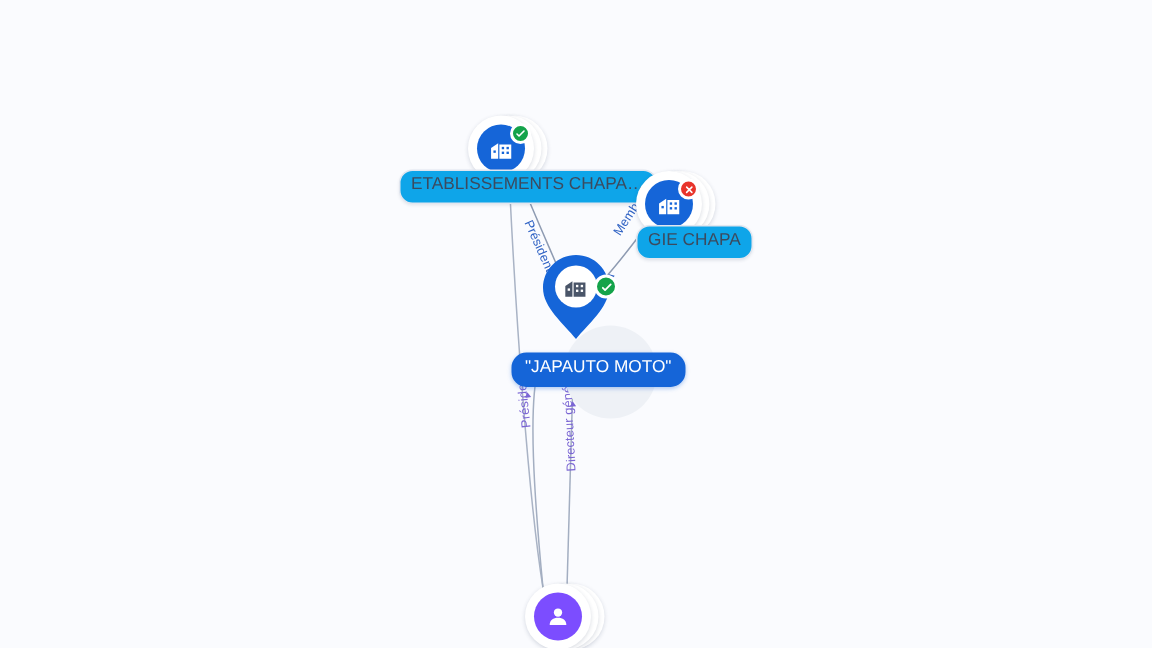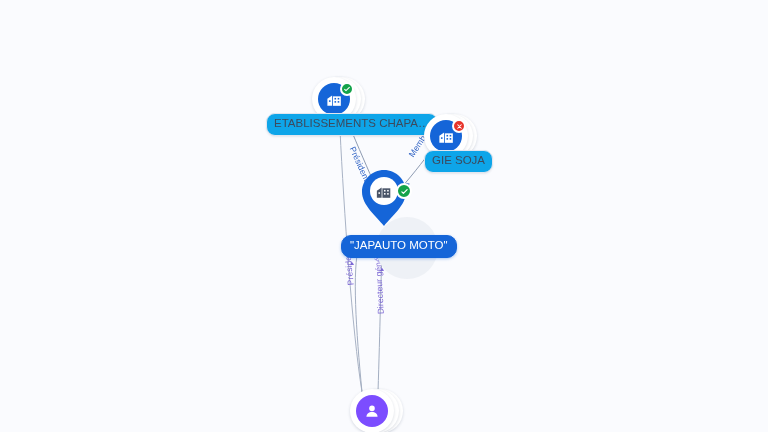--- a/index.html
+++ b/index.html
@@ -216,21 +216,21 @@
         <rect x="12" y="14" width="2" height="2" fill="#1565d8"></rect>
         <rect x="16" y="14" width="2" height="2" fill="#1565d8"></rect>
         <rect x="5" y="13" width="2" height="2" fill="#1565d8"></rect>
       </svg>
     </div>
     <div class="badge closed" style="left:6px; top:-17px;">
       <svg width="7" height="7" viewBox="0 0 24 24">
         <path d="M6 6 L18 18 M18 6 L6 18" stroke="#ffffff" stroke-width="3.6" fill="none" stroke-linecap="round"></path>
       </svg>
     </div>
-    <div class="label plain" style="left:-22px; top:14px;">GIE SOJA</div>
+    <div class="label plain" style="left:-22px; top:14px;">GIE CHAPA</div>
   </div>
 
   <div class="node" style="left:384px; top:213px;">
     <div class="pin-halo"></div>
     <div class="pin-wrap">
       <svg width="46" height="58" viewBox="0 0 46 58">
         <path d="M23 1 C10.8 1 1 10.8 1 23 C1 36 15 47 23 57 C31 47 45 36 45 23
                  C45 10.8 35.2 1 23 1 Z" fill="#1565d8"></path>
         <circle cx="23" cy="22" r="14" fill="#ffffff"></circle>
         <g transform="translate(13.5,13) scale(0.79)">

